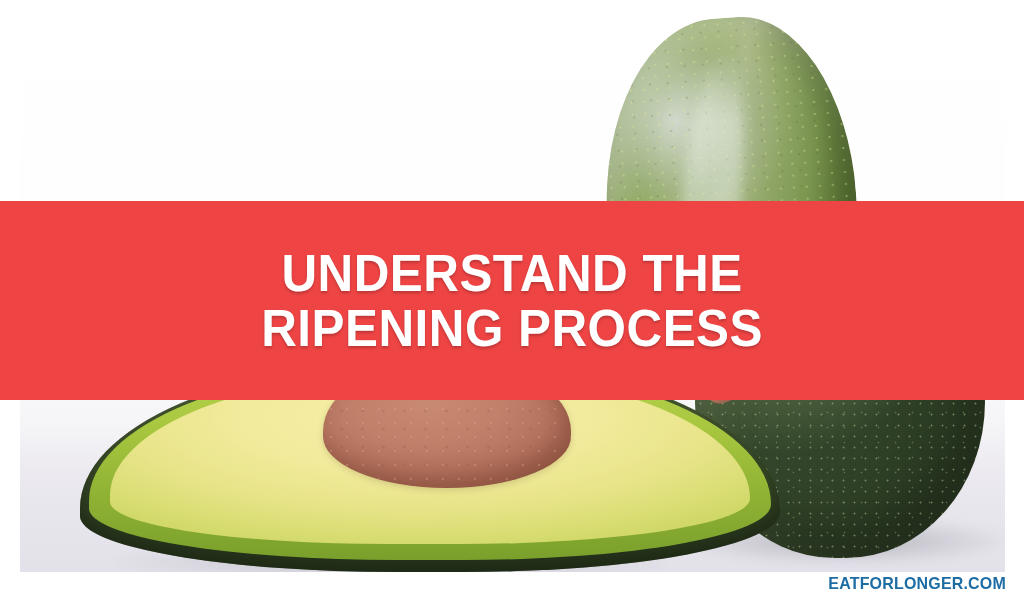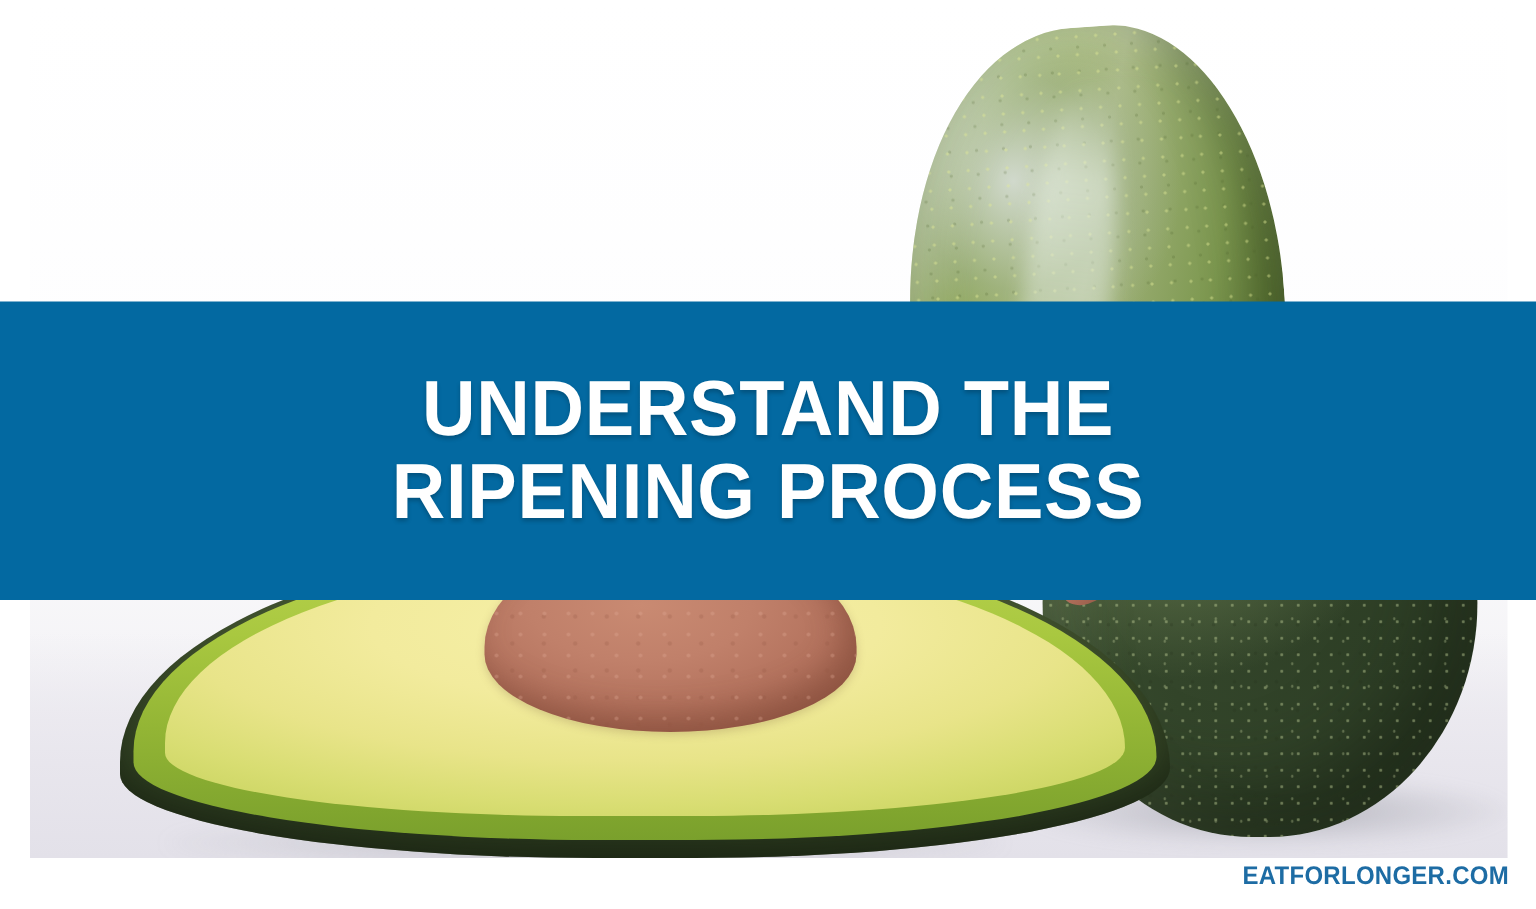--- a/index.html
+++ b/index.html
@@ -229,21 +229,21 @@
     filter: blur(6px);
   }
 
   
   .banner {
     position: absolute;
     left: 0;
     top: 201px;
     width: 1024px;
     height: 199px;
-    background: #0369a1;
+    background: #ef4444;
     display: flex;
     align-items: center;
     justify-content: center;
   }
   .banner-title {
     margin: 0;
     color: #ffffff;
     font-family: "Liberation Sans", sans-serif;
     font-weight: 700;
     font-size: 52px;

